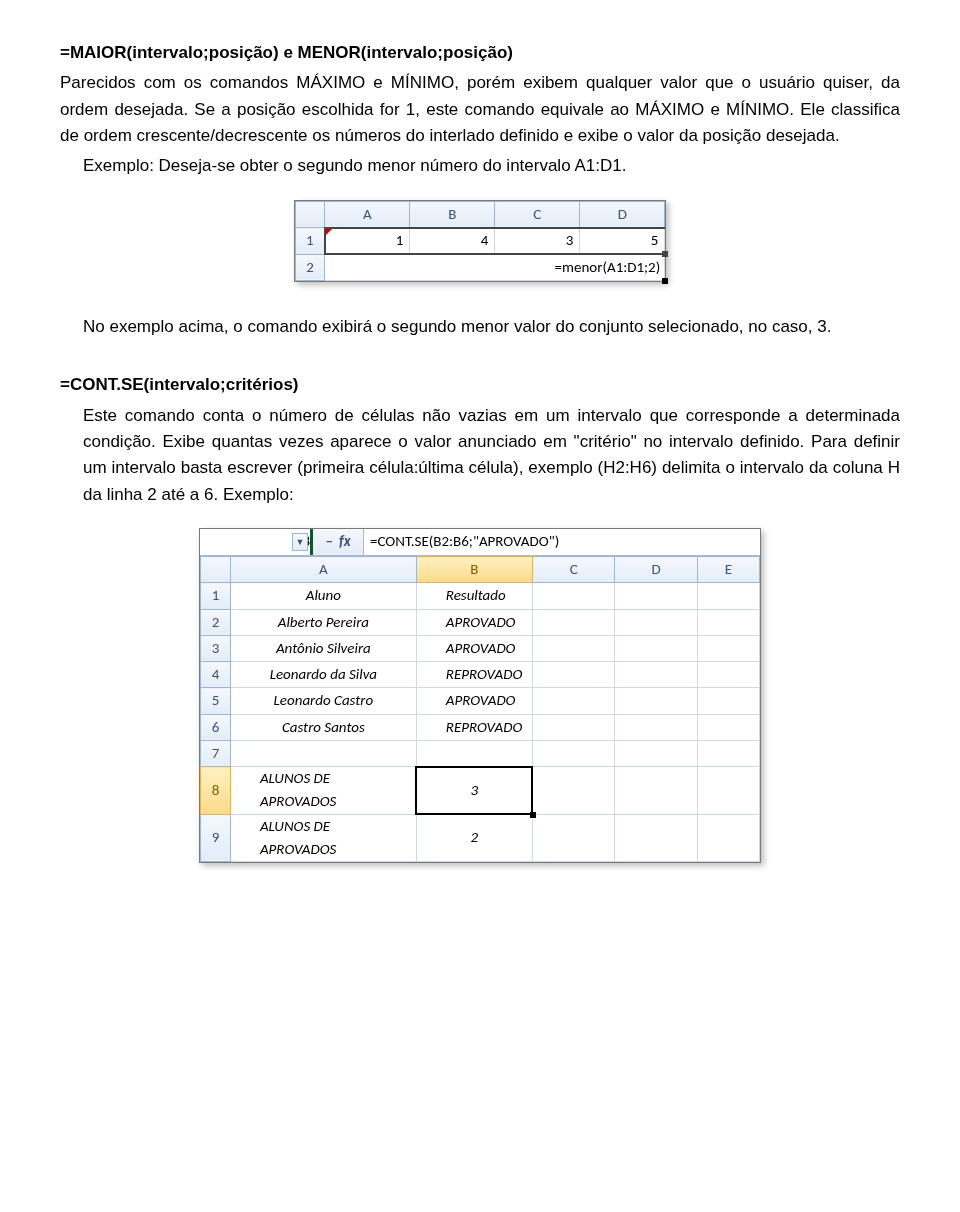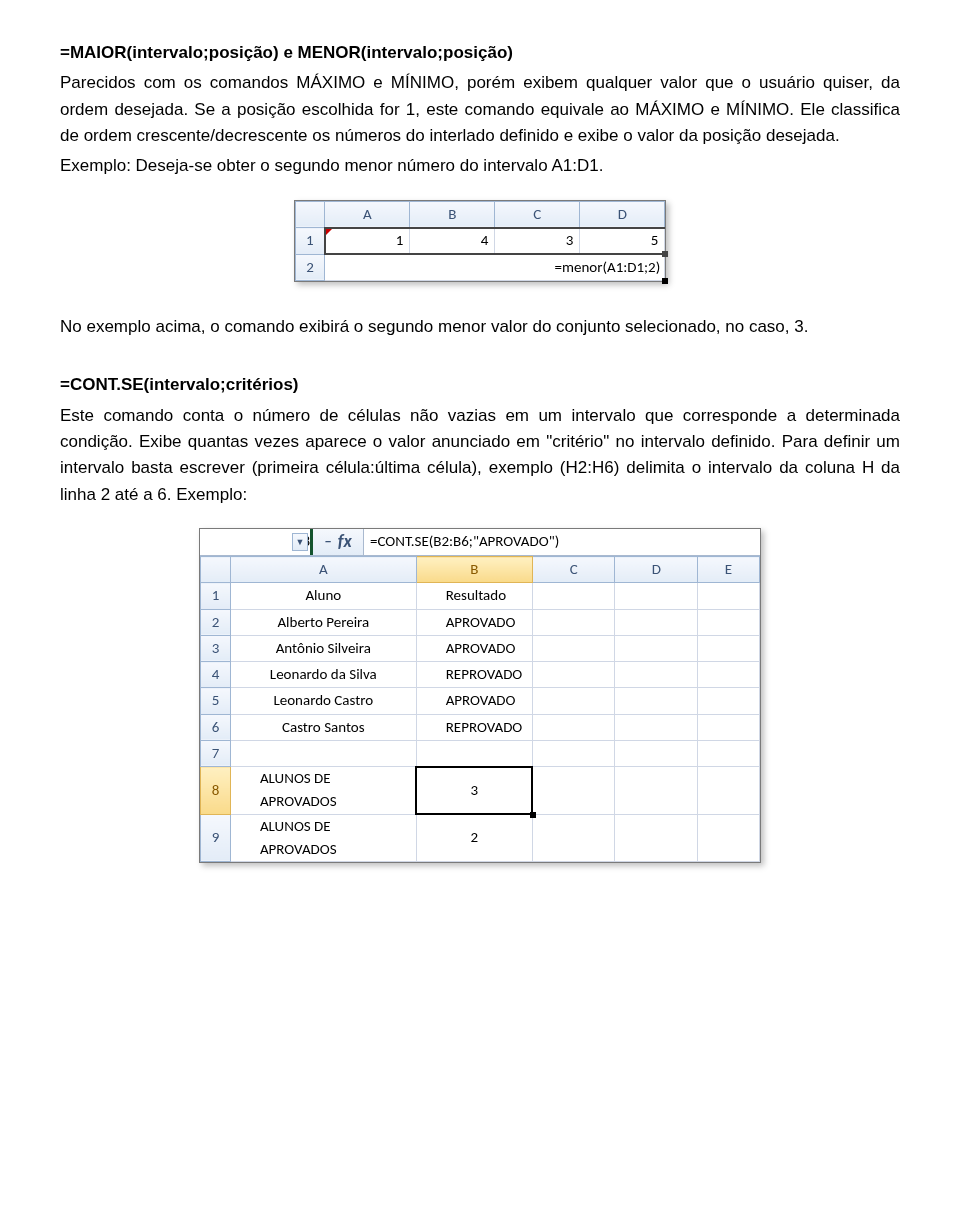--- a/index.html
+++ b/index.html
@@ -7,21 +7,21 @@
     padding: 40px 60px;
     font-family: Arial, Helvetica, sans-serif;
     font-size: 17px;
     line-height: 1.55;
     color: #000;
     background: #fff;
     width: 840px;
   }
   .bold { font-weight: bold; }
   p { margin: 0 0 4px 0; text-align: justify; }
-  .para-gap { margin-bottom: 20px; }
+  .para-gap { margin-bottom: 20px; margin-left: 23px; }
   .section-gap { margin-top: 32px; }
   .center-wrap { display:flex; justify-content:center; margin: 18px 0 30px 0; }
 
   
   .excel1 {
     border: 1px solid #7a7a7a;
     box-shadow: 3px 3px 6px rgba(0,0,0,0.25);
     background: #fff;
     font-family: Calibri, Arial, sans-serif;
     font-size: 15px;
@@ -108,38 +108,39 @@
     border:1px solid #9fb6d3;
     background:linear-gradient(#f5f8fd,#e3ecf7);
     display:flex; align-items:center; justify-content:center;
     font-size:9px; color:#3b5376;
   }
   .excel2 .btns { width: 50px; border-right:1px solid #a9b9cf;
     display:flex; align-items:center; justify-content:center; gap:6px;
     background:linear-gradient(#f5f8fd,#e3ecf7);
     color:#3b5376; font-style:italic; font-weight:bold;
   }
-  .excel2 .fx { font-size:18px;}
+  .excel2 .fx { font-size:15px;}
   .excel2 .formula-input { flex:1; padding:0 6px; display:flex; align-items:center;}
   .excel2 table { border-collapse: collapse; width:100%; }
   .excel2 th.colhead {
     background: linear-gradient(#f5f8fd,#e3ecf7);
     border:1px solid #9fb6d3; color:#3b5376;
     font-weight:normal; height:20px; text-align:center;
   }
   .excel2 th.colhead.selcol { background:linear-gradient(#fff0c1,#f9da8a); color:#8a5a00; border-color:#e0b556;}
   .excel2 th.rowhead {
     background: linear-gradient(#f5f8fd,#e3ecf7);
     border:1px solid #9fb6d3; color:#3b5376;
     font-weight:normal; width:26px; text-align:center;
   }
   .excel2 th.rowhead.selrowh { background:linear-gradient(#fff0c1,#f9da8a); color:#8a5a00; border-color:#e0b556;}
   .excel2 td.cell {
     border:1px solid #d0d7e5; height:22px;
     padding:0 6px;
+    font-style:italic;
   }
   .excel2 td.cell.center { text-align:center; }
   .excel2 td.cell.left { text-align:left;padding-left:29px; }
   .excel2 .activecell {
     outline:2px solid #000;
     outline-offset:-1px;
     position:relative;
   }
   .excel2 .activecell::after{
     content:""; position:absolute; right:-4px; bottom:-4px;

